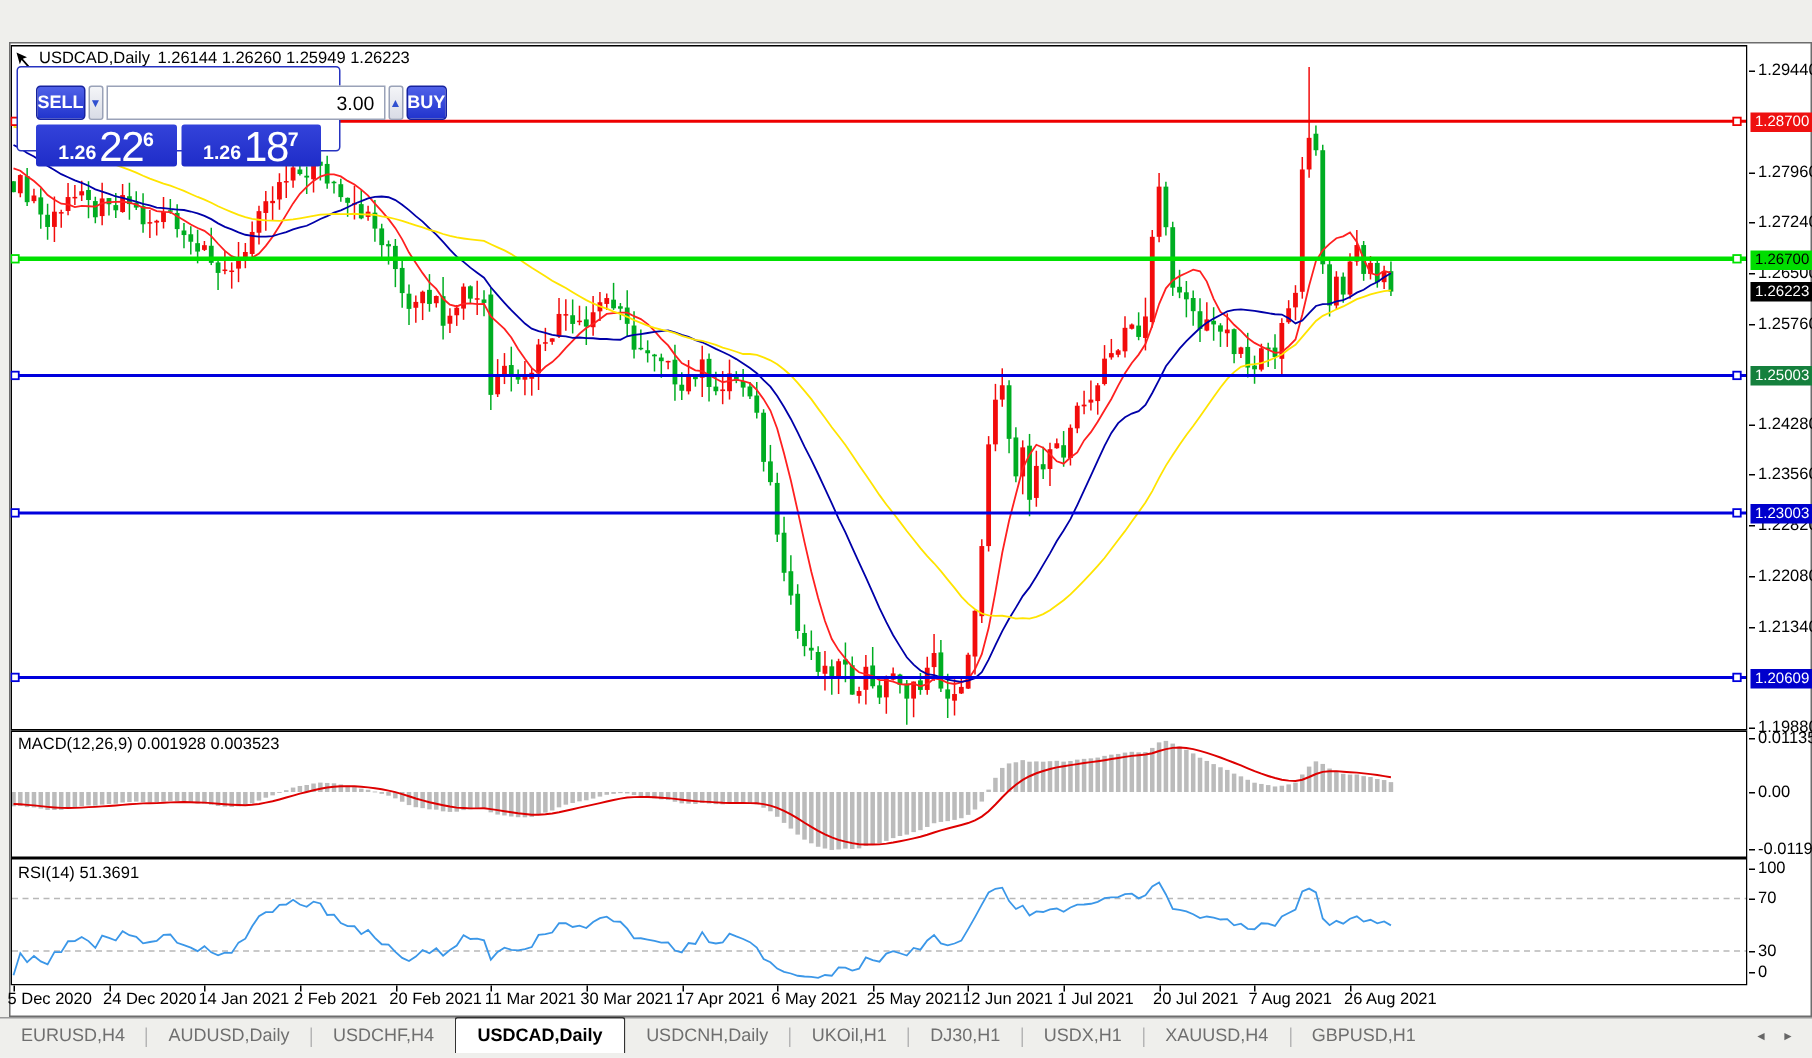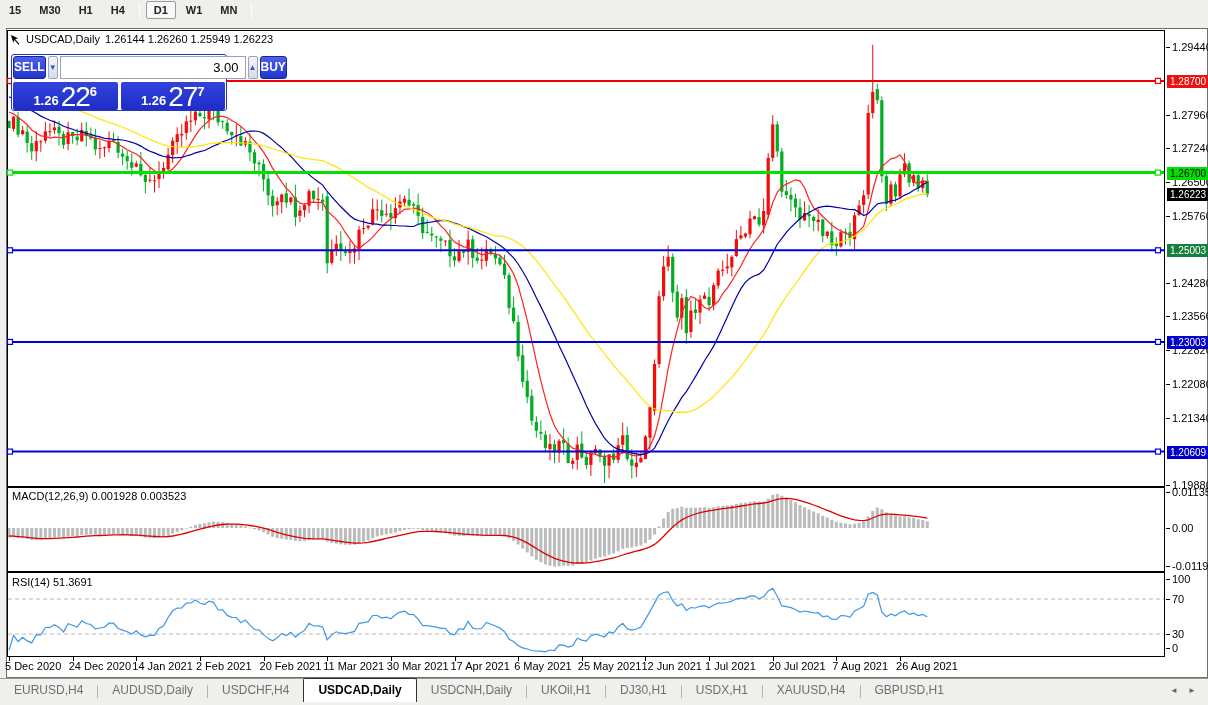--- a/index.html
+++ b/index.html
@@ -21,22 +21,22 @@
   .px-label{position:absolute;font-size:11px;color:#000;left:1165px;white-space:nowrap;}
   .px-tick{position:absolute;width:4px;height:1px;background:#000;left:1159px;}
   .px-badge{position:absolute;left:1160px;width:41px;height:13px;font-size:10px;
             line-height:13px;padding-left:3px;color:#fff;white-space:nowrap;}
   .date-label{position:absolute;top:631px;font-size:11px;color:#000;white-space:nowrap;}
   .date-tick{position:absolute;top:628px;width:1px;height:4px;background:#000;}
   
   .chart-title{position:absolute;left:3px;top:4px;font-size:11px;color:#000;
                display:flex;align-items:center;gap:5px;white-space:nowrap;}
   
-  .ocw{position:absolute;left:4px;top:25px;width:216px;height:57px;background:#fff;
-       border:1px solid #2633c0;border-radius:3px;padding:1px;}
+  .ocw{position:absolute;left:4px;top:15px;width:216px;height:57px;background:#fff;
+       border:1px solid #2633c0;border-radius:3px;padding:12px;}
   .ocw-row1{display:flex;height:24px;gap:2px;}
   .ocw-btn{width:48px;height:23px;border:1px solid #16229e;border-radius:3px;color:#fff;
            font-size:12px;font-weight:700;text-align:center;line-height:21px;
            background:linear-gradient(#4f61e8,#2134cd);cursor:pointer;}
   .ocw-spin{width:15px;height:23px;border:1px solid #9aa2b8;border-radius:2px;
             background:linear-gradient(#f4f5f8,#d9dce6);color:#3050d0;font-size:8px;
             text-align:center;line-height:21px;cursor:pointer;}
   .ocw-vol{flex:1;height:23px;border:1px solid #9aa2b8;font-size:13px;text-align:right;
            padding-right:6px;color:#000;font-family:inherit;}
   .ocw-row2{display:flex;height:28px;margin-top:2px;gap:3px;}
@@ -54,31 +54,20 @@
   .tab.active{background:#fff;border:1px solid #333;border-top-width:1px;border-bottom:none;
               color:#000;font-weight:700;margin-top:-1px;height:24px;border-radius:2px 2px 0 0;}
   .tab-sep{width:1px;height:13px;background:#b5b5b5;margin-top:6px;}
   .tab-nav{position:absolute;right:8px;top:7px;font-size:8px;color:#666;letter-spacing:4px;cursor:pointer;}
 </style>
 </head>
 <body>
 
 <div class="screen">
 
-  <div class="toolbar" id="toolbar">
-      <div class="tf-btn">15</div>
-      <div class="tf-btn">M30</div>
-      <div class="tf-btn">H1</div>
-      <div class="tf-btn">H4</div>
-      <div class="tf-sep"></div>
-      <div class="tf-btn active">D1</div>
-      <div class="tf-btn">W1</div>
-      <div class="tf-btn">MN</div>
-      <div class="tf-sep"></div>
-    </div>
 
   <div class="chartwin" id="chartwin">
     <svg class="plot-svg" id="plot" width="1158" height="627" viewBox="7 30 1158 627">
         <rect x="7.5" y="30.5" width="1157" height="456" fill="#fff" stroke="#000" stroke-width="1"></rect>
         <rect x="7.5" y="487.5" width="1157" height="84" fill="#fff" stroke="#000" stroke-width="1"></rect>
         <rect x="7.5" y="572.5" width="1157" height="84" fill="#fff" stroke="#000" stroke-width="1"></rect>
         <defs>
           <clipPath id="cmain">
             <rect x="8" y="31" width="1156" height="454"></rect>
           </clipPath>
@@ -755,21 +744,21 @@
         <div class="ocw-btn">BUY</div>
       </div>
       <div class="ocw-row2">
         <div class="ocw-price">
           <span class="ocw-prefix">1.26</span>
           <span class="ocw-big">22</span>
           <span class="ocw-sup">6</span>
         </div>
         <div class="ocw-price">
           <span class="ocw-prefix">1.26</span>
-          <span class="ocw-big">27</span>
+          <span class="ocw-big">18</span>
           <span class="ocw-sup">7</span>
         </div>
       </div>
     </div>
 
     <div class="panel-label" style="left:5px;top:461px;">MACD(12,26,9) 0.001928 0.003523</div>
     <div class="panel-label" style="left:5px;top:547px;">RSI(14) 51.3691</div>
 
     <div id="axes">
         <div class="px-label" style="top: 12px;">1.29440</div>

